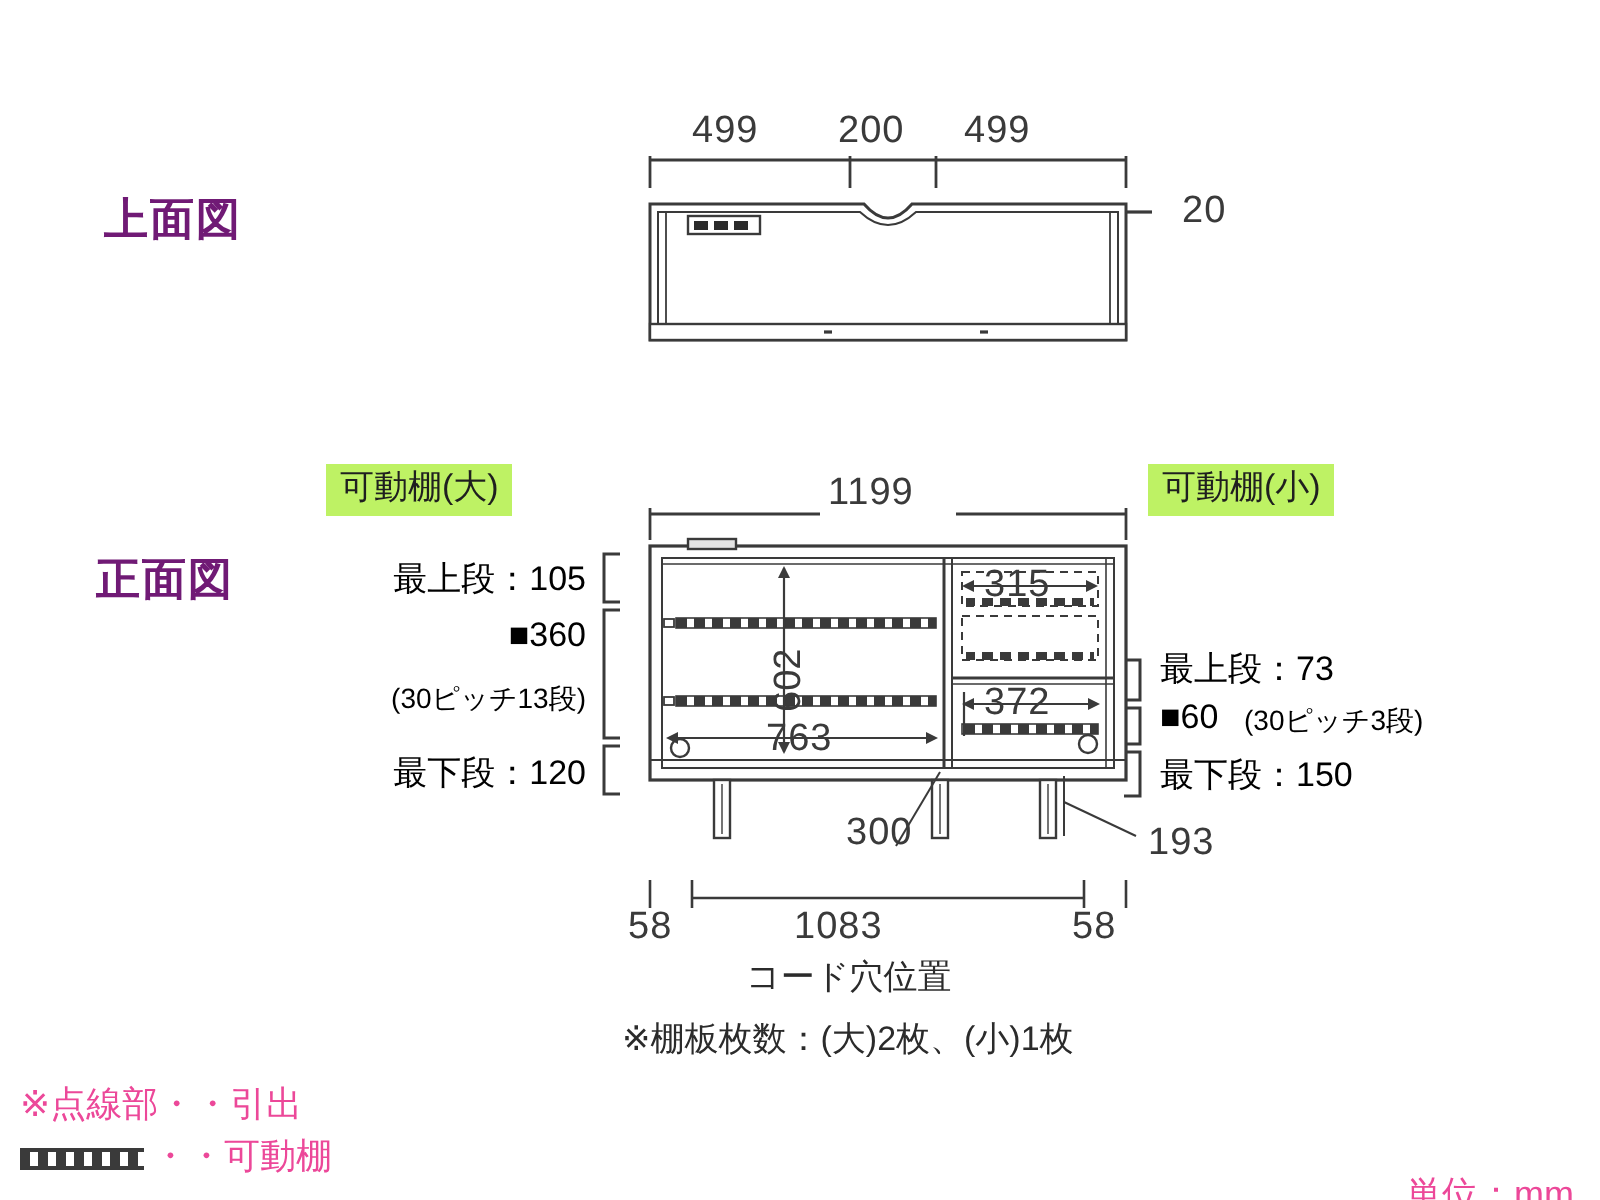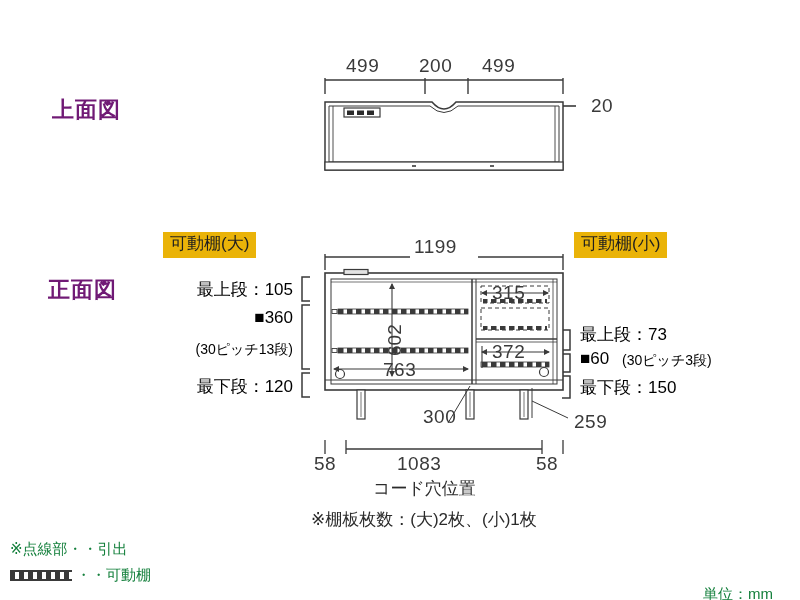--- a/index.html
+++ b/index.html
@@ -37,43 +37,43 @@
   .dim-vert {
     font-size: 19px;
     color: #3a3a3a;
     white-space: nowrap;
     transform: rotate(-90deg);
     transform-origin: left top;
   }
 
   
   .tag-box {
-    background: #eab308;
+    background: #bef264;
     color: #1f1f1f;
     font-size: 17px;
     padding: 3px 7px 4px 7px;
     white-space: nowrap;
     line-height: 1.1;
   }
 
   
   .spec-line {
     font-size: 17px;
     color: #000000;
     white-space: nowrap;
     line-height: 1.15;
   }
   .spec-line.small { font-size: 14px; }
   .spec-right { text-align: right; }
   .spec-left { text-align: center; }
 
   
   .note {
-    font-size: 15px;
-    color: #15803d;
+    font-size: 18px;
+    color: #ec4899;
     white-space: nowrap;
   }
   .note-center {
     font-size: 17px;
     color: #2b2b2b;
     white-space: nowrap;
   }
   .legend-swatch {
     display: inline-block;
     width: 62px;
@@ -283,21 +283,21 @@
     <line x1="212" y1="120" x2="212" y2="150"></line>
     <line x1="212" y1="133" x2="248" y2="150"></line>
   </g>
 </svg>
 
 <div class="abs dim-vert" style="left:384px; top:356px;">602</div>
 <div class="abs dim" style="left:383px; top:359px;">763</div>
 <div class="abs dim" style="left:492px; top:282px;">315</div>
 <div class="abs dim" style="left:492px; top:341px;">372</div>
 <div class="abs dim" style="left:423px; top:406px;">300</div>
-<div class="abs dim" style="left:574px; top:411px;">259</div>
+<div class="abs dim" style="left:574px; top:411px;">193</div>
 
 <svg class="abs" style="left:320px; top:438px;" width="252" height="20">
   <g stroke="#3a3a3a" stroke-width="1.3" fill="none">
 
     <line x1="5" y1="2" x2="5" y2="16"></line>
     <line x1="26" y1="2" x2="26" y2="16"></line>
     <line x1="222" y1="2" x2="222" y2="16"></line>
     <line x1="243" y1="2" x2="243" y2="16"></line>
 
     <line x1="26" y1="11" x2="222" y2="11"></line>

